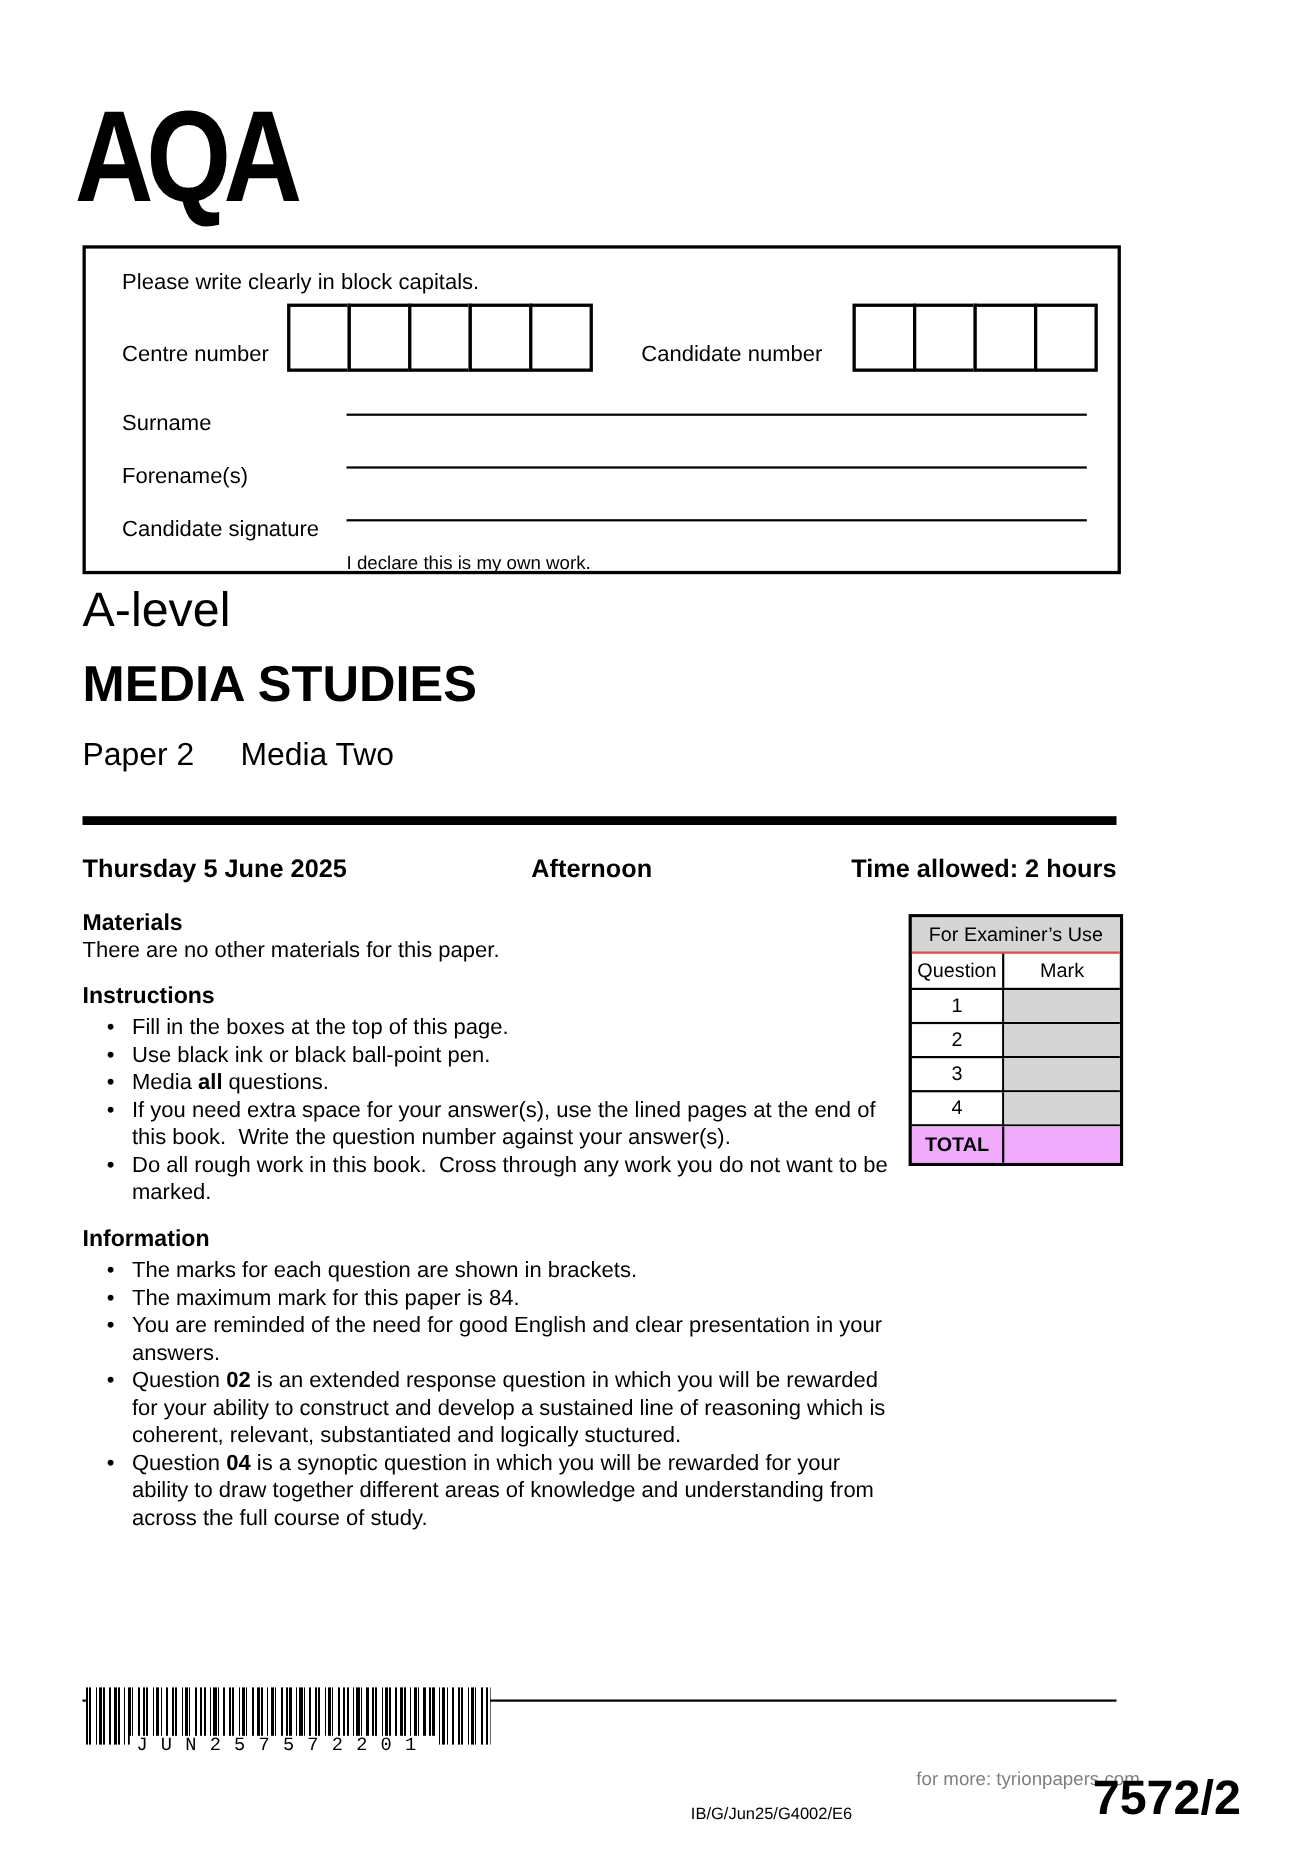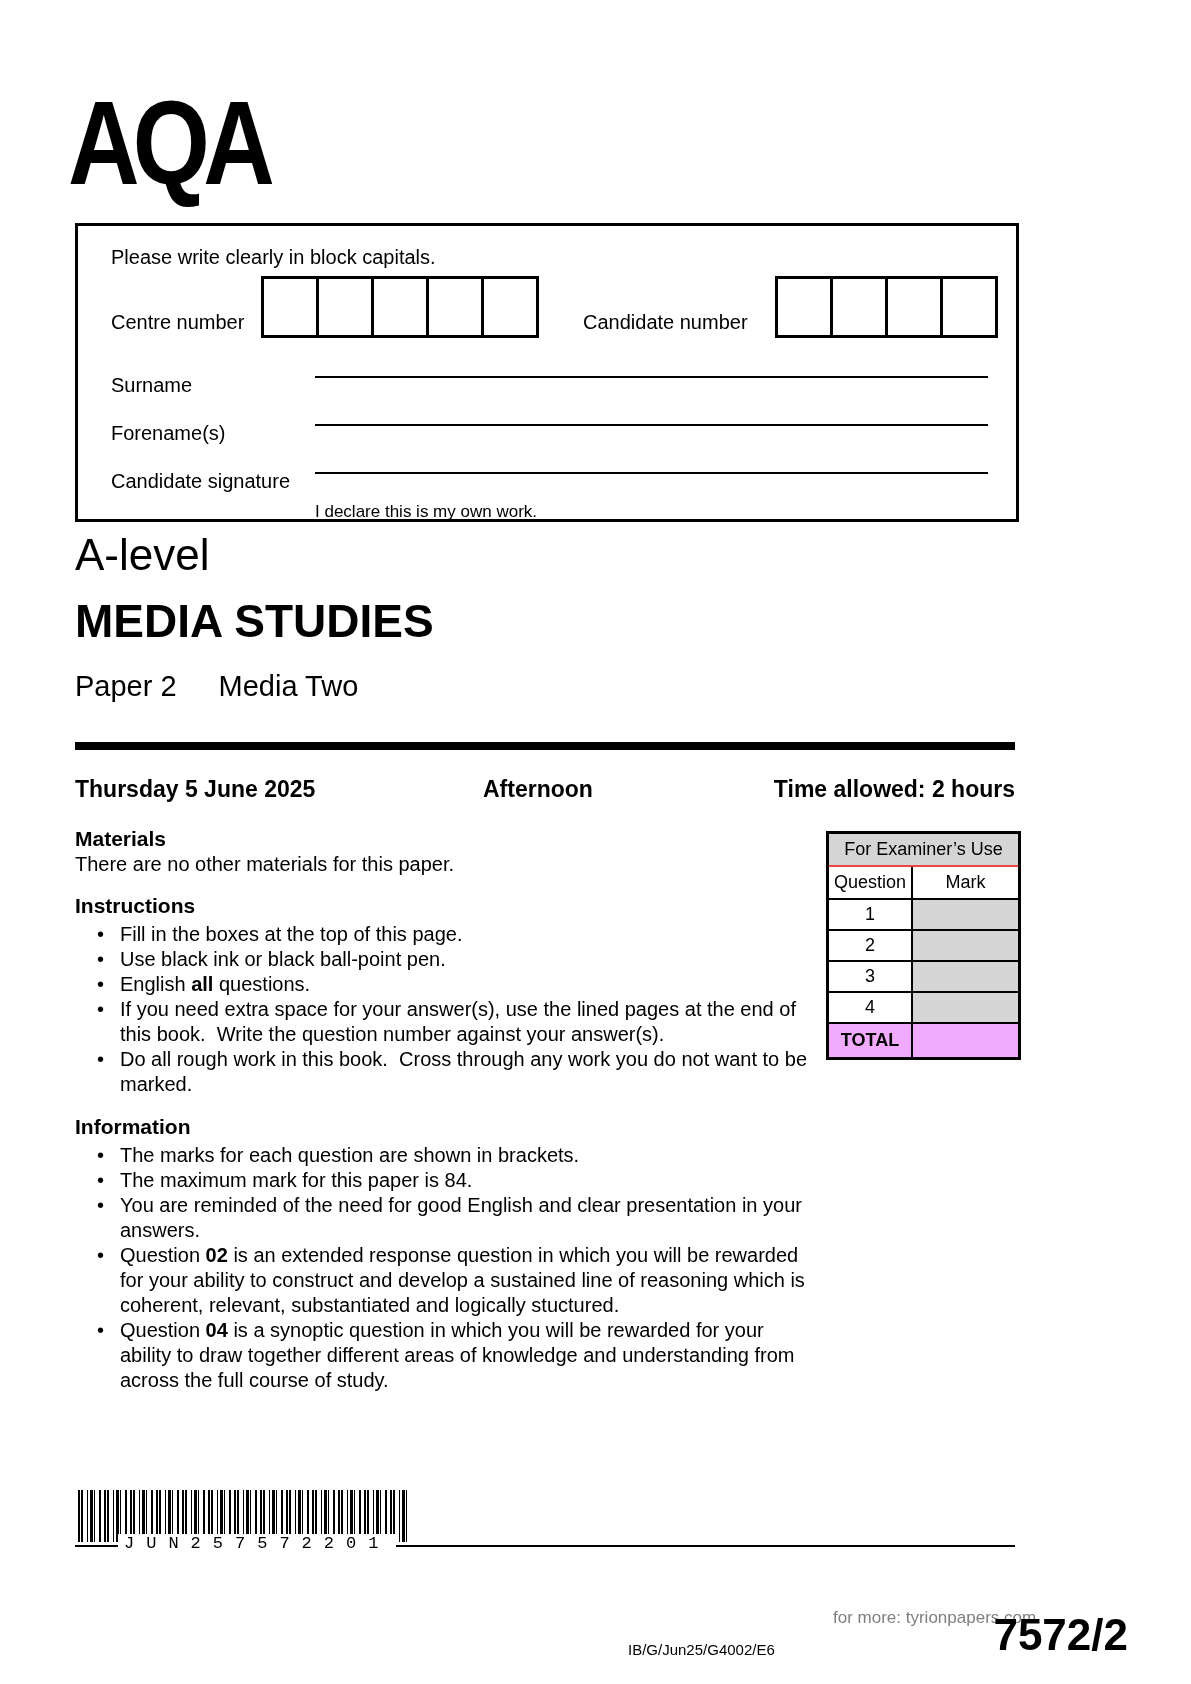--- a/index.html
+++ b/index.html
@@ -49,25 +49,26 @@
   .et-row:last-child{border-bottom:none;}
   .et-q{width:82px;border-right:2px solid #000;}
   .et-m{flex:1;}
   .et-sub{height:31px;line-height:31px;}
   .et-data{height:29px;line-height:29px;}
   .et-data .et-m{background:#d5d5d5;}
   .et-total{height:33px;line-height:33px;font-weight:700;background:#f0abfc;text-align:center;}
   
   .rule-thin{position:absolute;left:75px;top:1545px;width:940px;height:2px;background:#000;}
   .barcode{
-    position:absolute;left:78px;top:1490px;width:332px;height:52px;
+    position:absolute;left:78px;top:1534px;width:332px;height:52px;
     background:repeating-linear-gradient(90deg,
       #000 0 2px,#fff 2px 3px,#000 3px 5px,#fff 5px 9px,
       #000 9px 10px,#fff 10px 12px,#000 12px 15px,#fff 15px 16px,
       #000 16px 17px,#fff 17px 21px,#000 21px 23px,#fff 23px 26px);
+    padding-left:36px;
   }
   .barcode-text{
     position:absolute;left:40px;top:44px;background:#fff;padding:0 6px;
     font-family:"Liberation Mono",monospace;font-size:17px;letter-spacing:12px;white-space:nowrap;
   }
   .ib-code{position:absolute;left:628px;top:1641px;font-size:15px;}
   .watermark{position:absolute;left:833px;top:1608px;font-size:17px;color:#7f7f7f;z-index:1;}
   .paper-code{position:absolute;right:63px;top:1610px;font-size:44px;font-weight:700;z-index:2;}
 </style>
 </head>
@@ -124,21 +125,21 @@
   </div>
 
   <div class="col">
     <p class="h">Materials</p>
     <p class="mat-text">There are no other materials for this paper.</p>
 
     <p class="h">Instructions</p>
     <ul class="blist">
       <li><span>Fill in the boxes at the top of this page.</span><b></b><span></span></li>
       <li><span>Use black ink or black ball-point pen.</span><b></b><span></span></li>
-      <li><span>English </span><b>all</b><span> questions.</span></li>
+      <li><span>Media </span><b>all</b><span> questions.</span></li>
       <li><span>If you need extra space for your answer(s), use the lined pages at the end of this book.  Write the question number against your answer(s).</span><b></b><span></span></li>
       <li><span>Do all rough work in this book.  Cross through any work you do not want to be marked.</span><b></b><span></span></li>
     </ul>
 
     <div class="gap"></div>
     <p class="h">Information</p>
     <ul class="blist">
       <li><span>The marks for each question are shown in brackets.</span><b></b><span></span></li>
       <li><span>The maximum mark for this paper is 84.</span><b></b><span></span></li>
       <li><span>You are reminded of the need for good English and clear presentation in your answers.</span><b></b><span></span></li>

